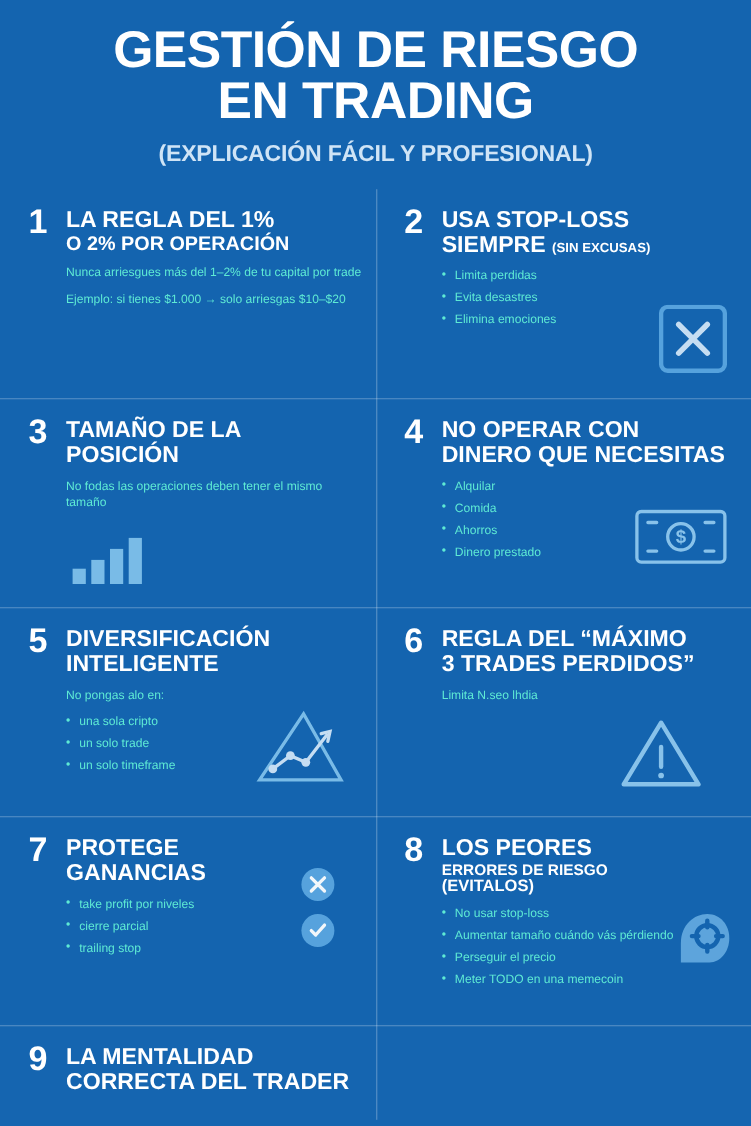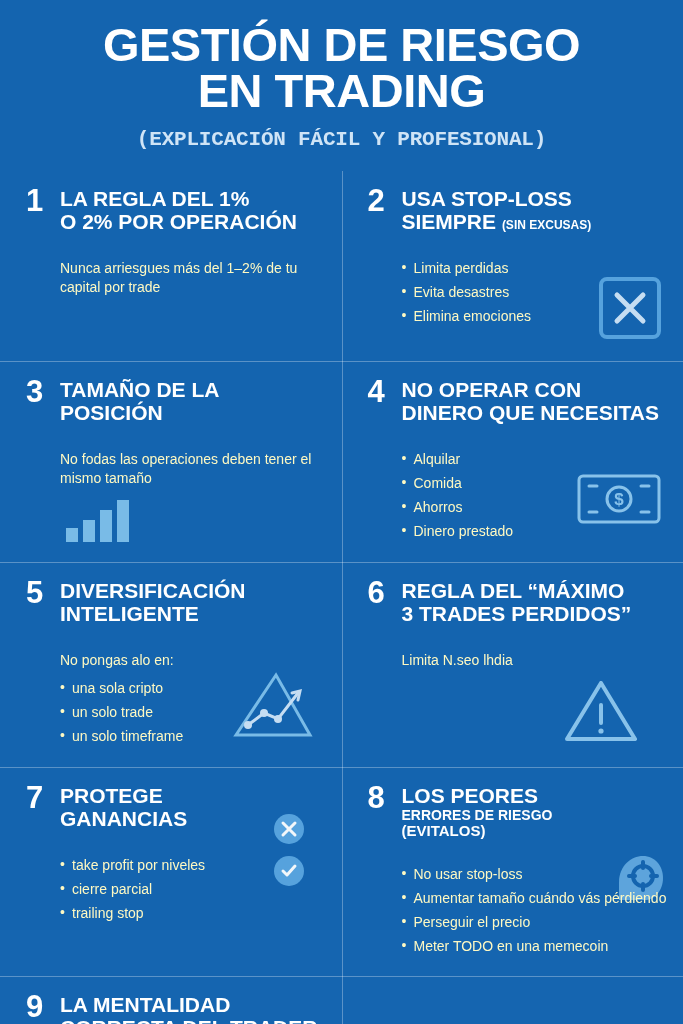--- a/index.html
+++ b/index.html
@@ -31,21 +31,20 @@
     letter-spacing: -0.5px;
     text-transform: uppercase;
   }
   .title .line2 { display: block; }
   .subtitle {
     margin-top: 14px;
     font-size: 21px;
     font-weight: bold;
     color: #cfe4f6;
     letter-spacing: -0.2px;
-    font-family: Liberation Mono, monospace;
   }
 
   
   .grid {
     position: relative;
     margin-top: 14px;
     display: grid;
     grid-template-columns: 1fr 1fr;
   }
   .vline {
@@ -87,25 +86,25 @@
   }
   .htxt .small {
     font-size: 12px;
   }
   .htxt .sub2 {
     display: block;
     font-size: 15px;
   }
 
   .body {
-    margin-top: 26px;
+    margin-top: 10px;
     padding-left: 34px;
-    font-size: 14px;
+    font-size: 11px;
     line-height: 1.35;
-    color: #fef9c3;
+    color: #5eead4;
     position: relative;
     z-index: 2;
   }
   .body p { margin-bottom: 9px; }
   .body ul { list-style: none; }
   .body li {
     margin-bottom: 5px;
     padding-left: 12px;
     position: relative;
   }
@@ -155,25 +154,26 @@
   </div>
 
   <div class="grid">
     <div class="vline"></div>
 
     <div class="cell left r1">
       <div class="head">
         <div class="num">1</div>
         <div class="htxt">
           <span>LA REGLA DEL 1%</span>
-          <span class="sub2" style="font-size:21px">O 2% POR OPERACIÓN</span>
+          <span class="sub2" style="font-size:18px">O 2% POR OPERACIÓN</span>
         </div>
       </div>
       <div class="body">
         <p>Nunca arriesgues más del 1–2% de tu capital por trade</p>
+        <p>Ejemplo: si tienes $1.000 → solo arriesgas $10–$20</p>
       </div>
     </div>
 
     <div class="cell right r1">
       <div class="head">
         <div class="num">2</div>
         <div class="htxt">
           <span>USA STOP-LOSS</span>
           <span class="sub2" style="font-size:21px">
             <span>SIEMPRE</span>

